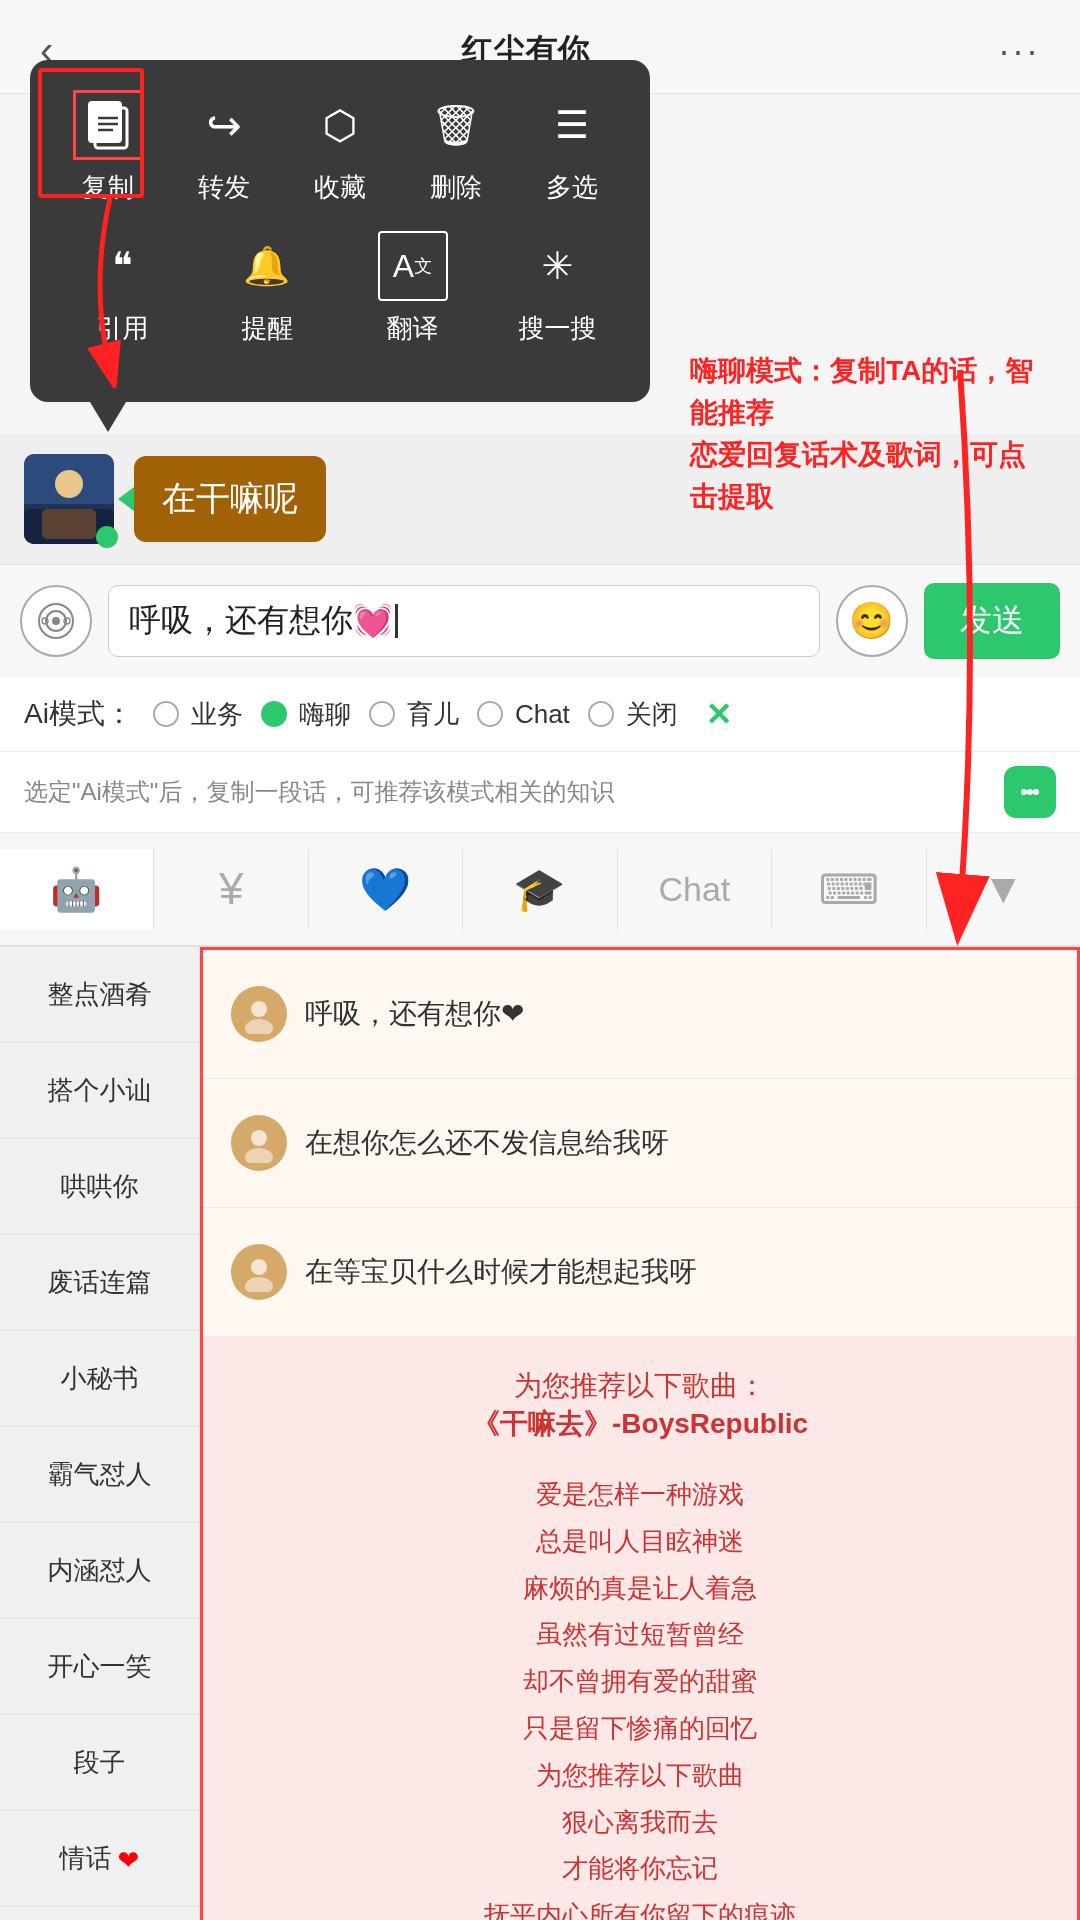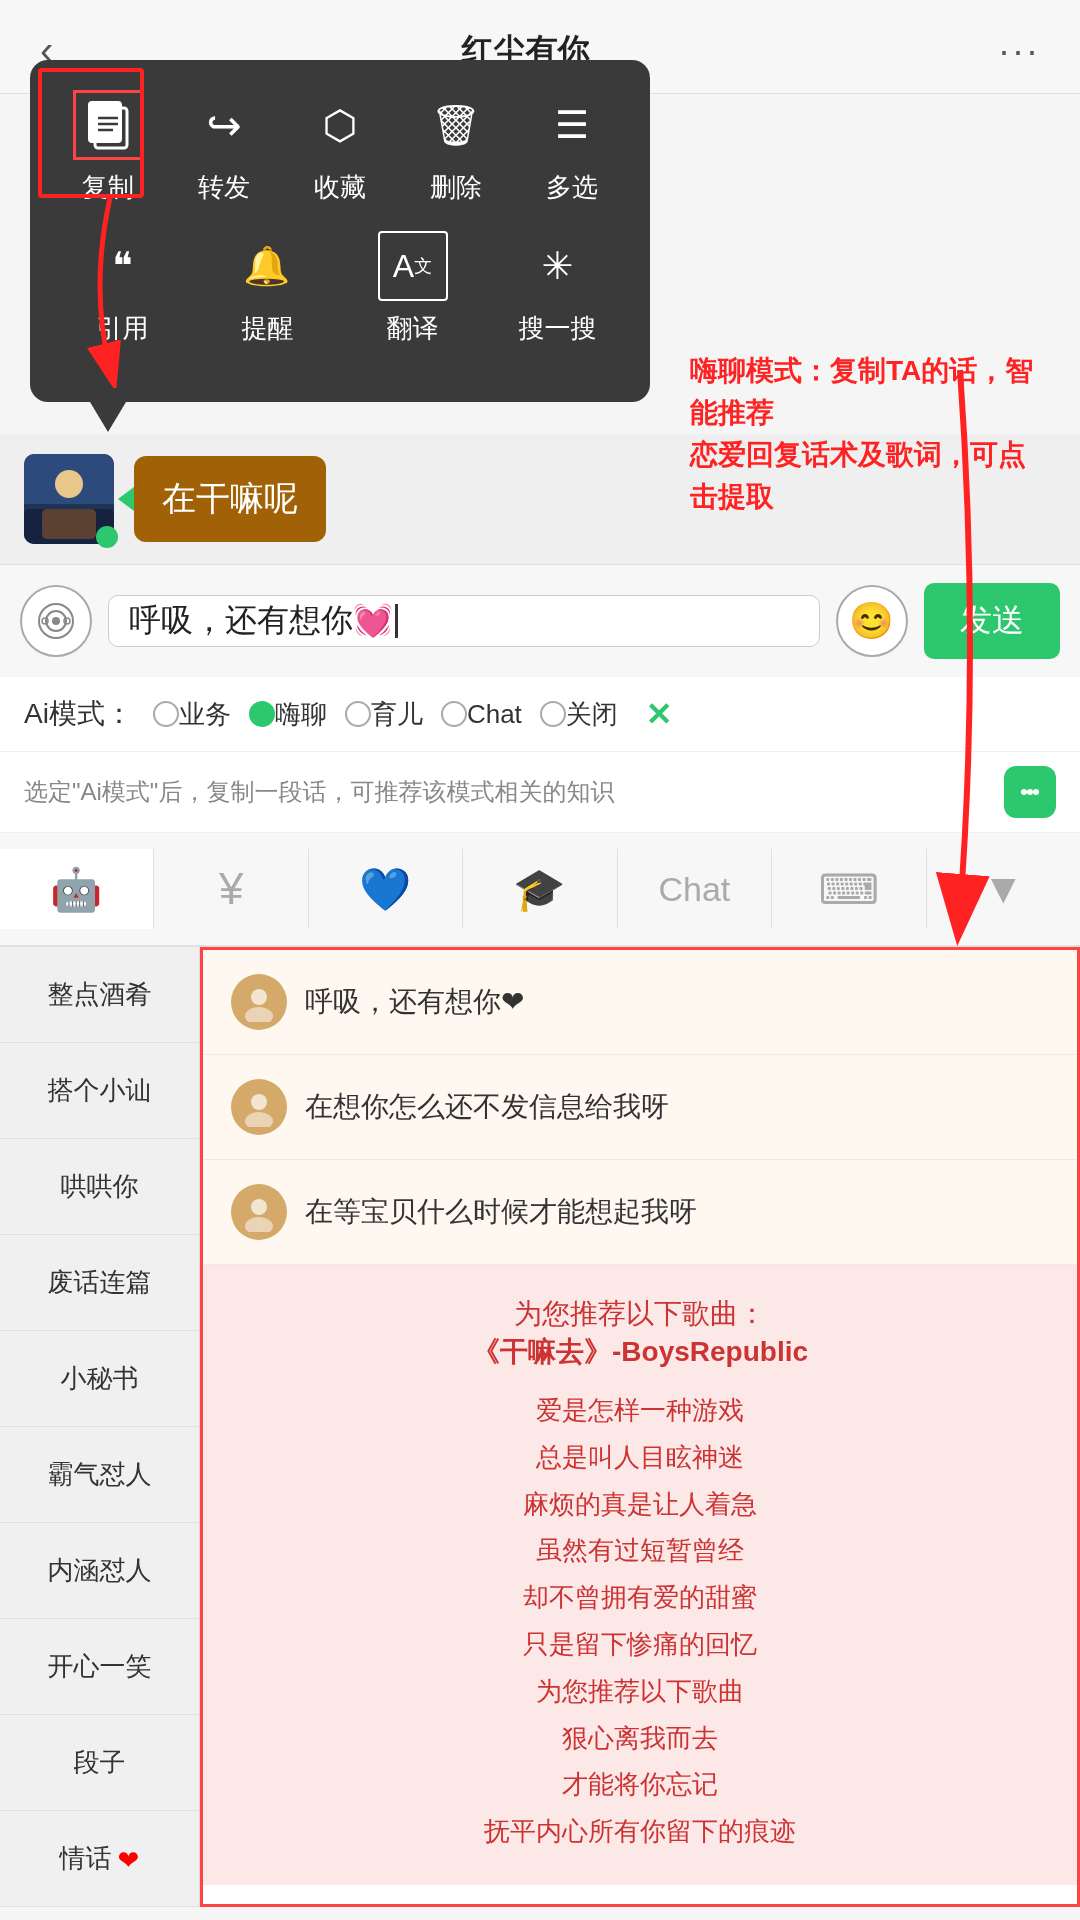--- a/index.html
+++ b/index.html
@@ -176,21 +176,21 @@
       background: white;
       display: flex;
       align-items: center;
       justify-content: center;
       font-size: 28px;
       flex-shrink: 0;
       cursor: pointer;
     }
     .text-input-box {
       flex: 1;
-      height: 52px;
+      height: 72px;
       border: 1.5px solid #ccc;
       border-radius: 10px;
       background: white;
       font-size: 32px;
       padding: 0 20px;
       display: flex;
       align-items: center;
       color: #222;
     }
     .text-cursor {
@@ -241,21 +241,21 @@
       white-space: nowrap;
     }
     .radio-group {
       display: flex;
       align-items: center;
       gap: 18px;
     }
     .radio-item {
       display: flex;
       align-items: center;
-      gap: 0;
+      gap: 12px;
       font-size: 26px;
       color: #333;
       cursor: pointer;
     }
     .radio-circle {
       width: 26px;
       height: 26px;
       border-radius: 50%;
       border: 2px solid #aaa;
       background: white;
@@ -351,21 +351,21 @@
     }
 
     
     .right-panel {
       flex: 1;
       background: white;
       border: 3px solid #ff4444;
       position: relative;
     }
     .suggestion-item {
-      padding: 24px 28px;
+      padding: 36px 28px;
       display: flex;
       align-items: center;
       gap: 18px;
       border-bottom: 1px solid #f0e8e8;
       background: #fff8f0;
     }
     .suggestion-avatar {
       width: 56px;
       height: 56px;
       border-radius: 50%;
@@ -388,21 +388,21 @@
       text-align: center;
     }
     .song-title-label {
       font-size: 28px;
       color: #cc3333;
     }
     .song-main {
       font-size: 28px;
       color: #cc3333;
       font-weight: 600;
-      margin-bottom: 16px;
+      margin-bottom: 28px;
     }
     .song-line {
       font-size: 26px;
       color: #cc3333;
       line-height: 1.8;
     }
   </style>
 </head>
 <body>
 

